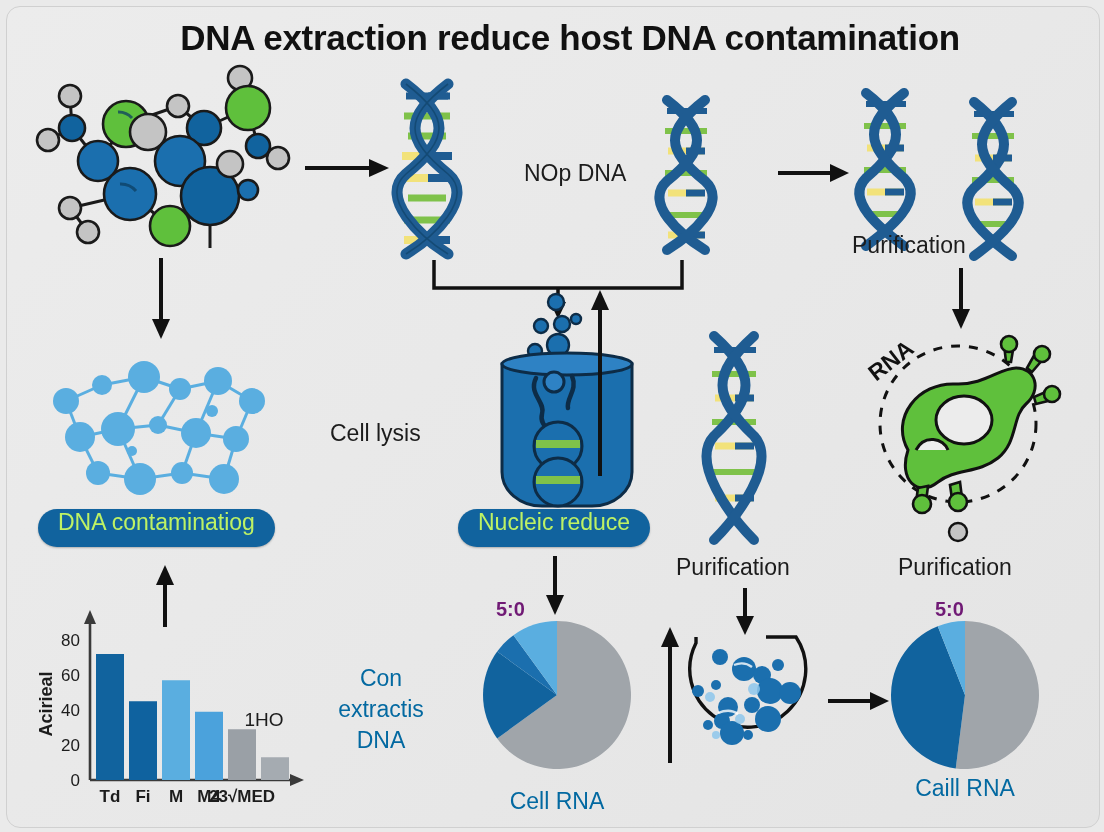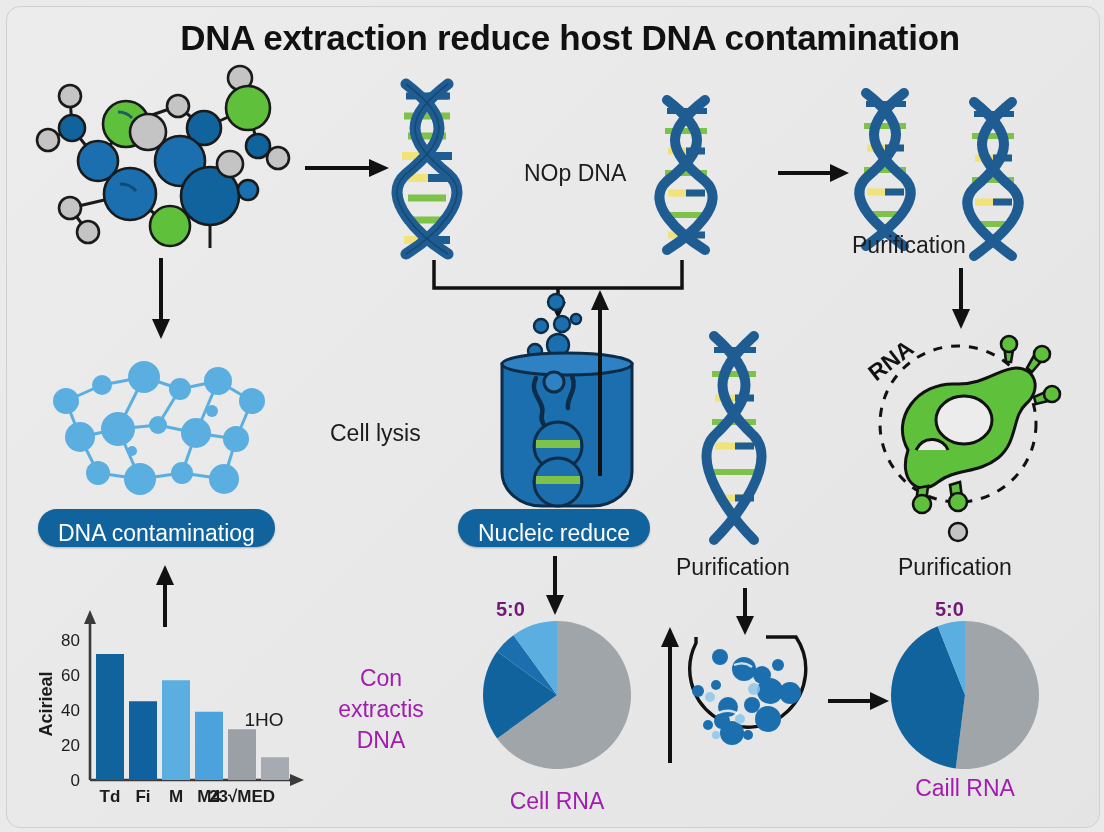--- a/index.html
+++ b/index.html
@@ -14,26 +14,26 @@
     border:1px solid #d0d0d0;border-radius:14px;
     background:linear-gradient(135deg,#ececec 0%,#e8e8e8 55%,#e4e4e4 100%);
   }
   .abs{position:absolute;}
   .ttl{
     left:0;top:18px;width:1104px;text-align:center;
     font-size:35px;font-weight:700;color:#111;letter-spacing:-0.3px;margin-left:18px;
   }
   .txt{color:#1c1c1c;font-size:23px;white-space:pre;}
   .badge{
-    display:flex;align-items:flex-end;justify-content:center;
-    background:#11639e;color:#ffffff;border-radius:22px;
+    display:flex;align-items:flex-start;justify-content:center;
+    background:#11639e;color:#bef264;border-radius:22px;
     font-size:23px;height:38px;padding:0 20px;
     box-shadow:0 1px 2px rgba(0,0,0,.25);
   }
-  .cap{font-size:23px;color:#a21caf;text-align:center;}
+  .cap{font-size:23px;color:#0369a1;text-align:center;}
   .smlab{font-size:20px;color:#701a75;font-weight:600;}
   svg{display:block;overflow:visible;}
 </style>
 </head>
 <body>
 
 <div id="canvas">
   <div id="frame"></div>
 
   <div class="abs ttl">DNA extraction reduce host DNA contamination</div>

